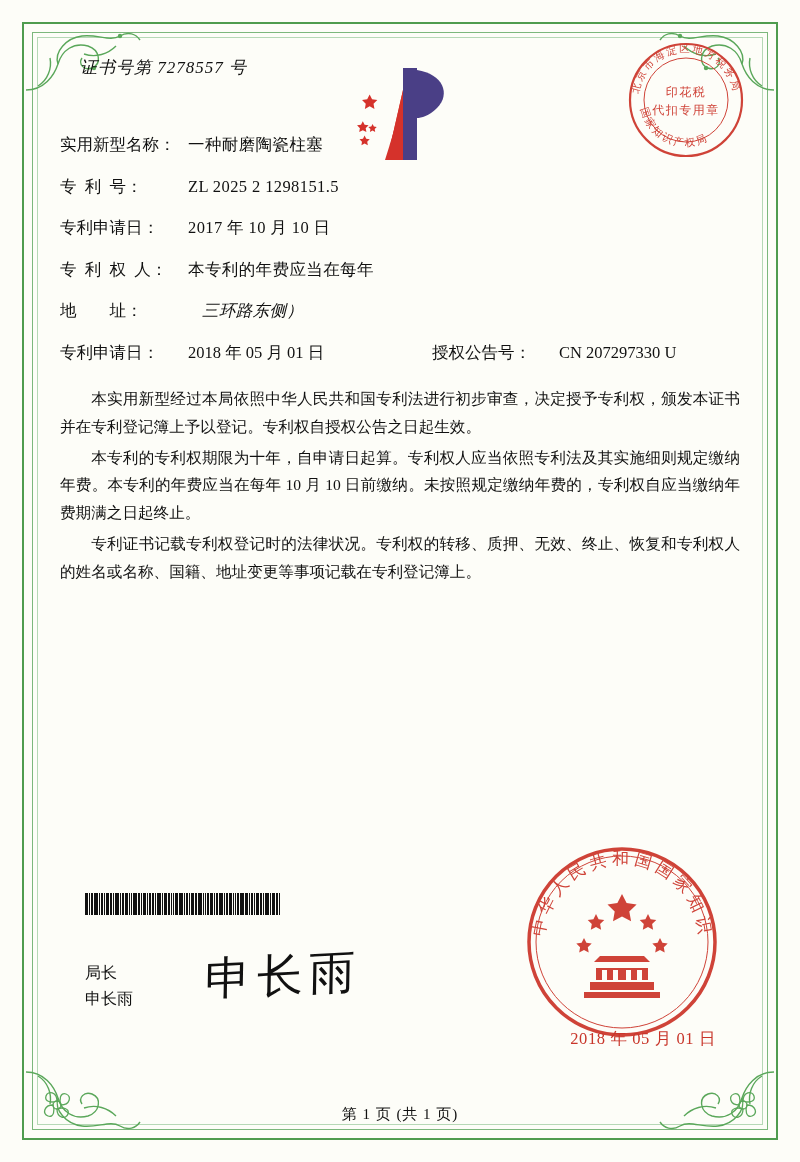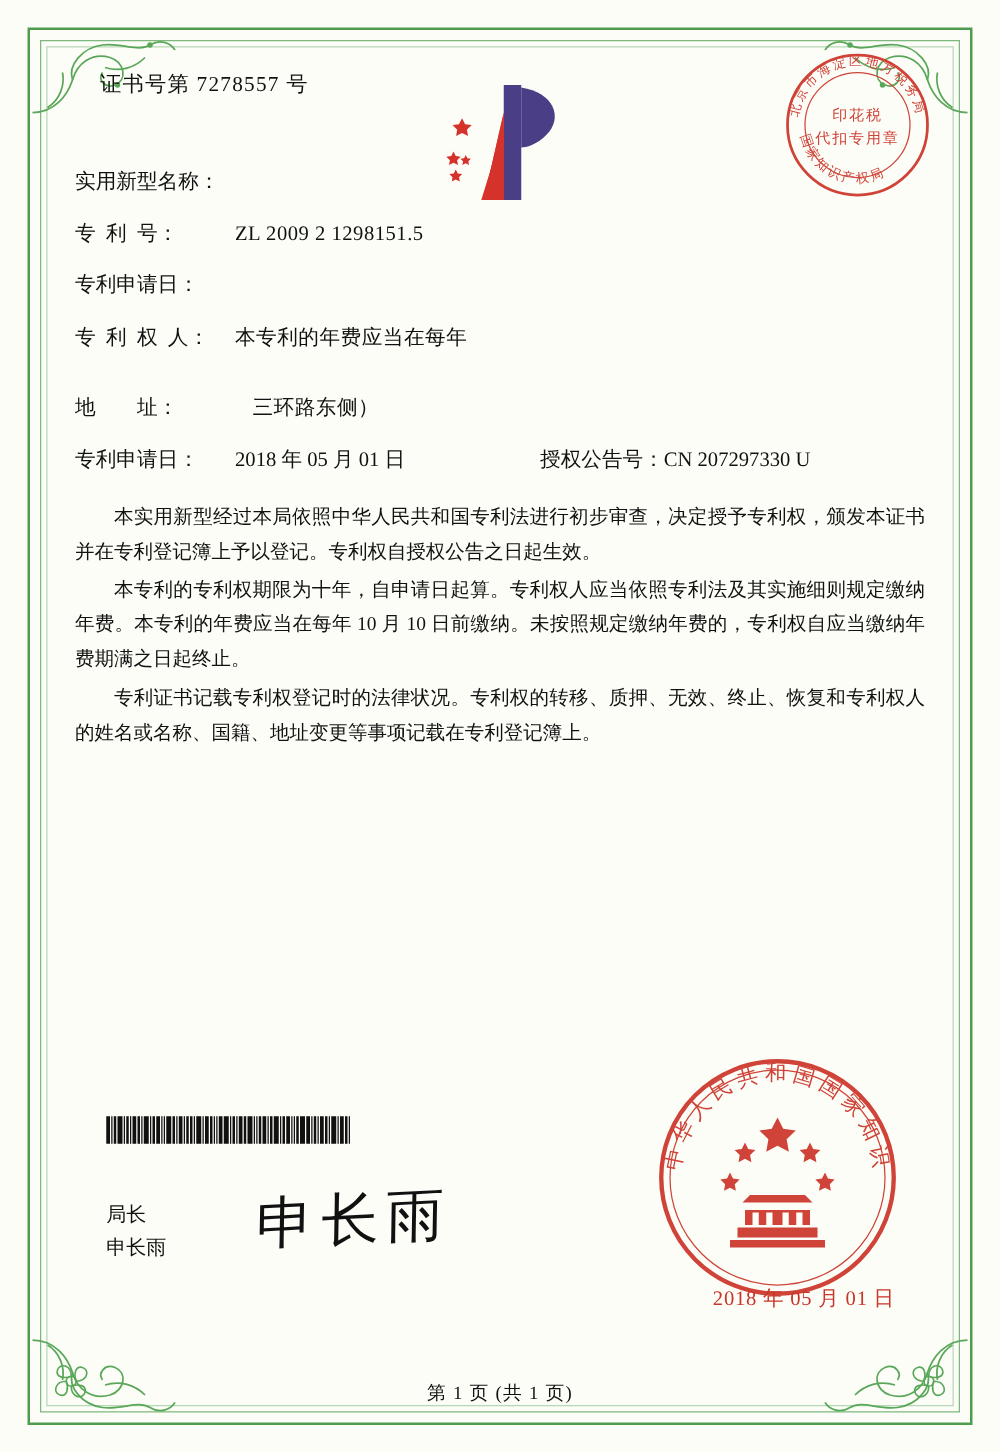--- a/index.html
+++ b/index.html
@@ -63,20 +63,21 @@
   .content {
     position: absolute;
     left: 60px; right: 60px; top: 56px;
   }
 
   .cert-no {
     font-size: 17px;
     color: #111;
     letter-spacing: 1px;
     margin-left: 20px;
+    font-style: italic;
   }
 
   
   .emblem {
     position: absolute;
     left: 50%;
     transform: translateX(-50%);
     top: 60px;
     width: 150px;
     height: 110px;
@@ -117,31 +118,32 @@
     flex: 0 0 128px;
     letter-spacing: 0px;
     white-space: pre;
   }
   .field-value {
     flex: 1 1 auto;
     letter-spacing: 0.4px;
   }
   .field-value .sub {
     display: block;
-    margin-top: 15px;
+    margin-top: 0;
     margin-left: 14px;
+    font-style: italic;
   }
 
   .two-col {
     display: flex;
     margin-bottom: 16px;
     font-size: 16.5px;
   }
   .two-col .left { width: 372px; flex: 0 0 372px; display: flex; }
-  .two-col .right { flex: 1 1 auto; display: flex; }
+  .two-col .right { flex: 1 1 auto; display: flex; gap: 28px; }
   .two-col .lbl { white-space: pre; }
 
   .paras {
     margin-top: 24px;
     font-size: 15.6px;
     line-height: 1.78;
     color: #111;
     text-align: justify;
   }
   .paras p {
@@ -321,30 +323,32 @@
 
   <div class="content">
 
     <div class="cert-no">证书号第 7278557 号</div>
 
 
     <div class="fields">
 
       <div class="field-row">
         <div class="field-label">实用新型名称：</div>
+        <div class="field-value">一种耐磨陶瓷柱塞</div>
       </div>
 
 
       <div class="field-row">
         <div class="field-label">专  利  号：</div>
-        <div class="field-value">ZL 2009 2 1298151.5</div>
+        <div class="field-value">ZL 2025 2 1298151.5</div>
       </div>
 
       <div class="field-row">
         <div class="field-label">专利申请日：</div>
+        <div class="field-value">2017 年 10 月 10 日</div>
       </div>
 
       <div class="field-row">
         <div class="field-label">专  利  权  人：</div>
         <div class="field-value">本专利的年费应当在每年</div>
       </div>
 
       <div class="field-row">
         <div class="field-label">地        址：</div>
         <div class="field-value">

